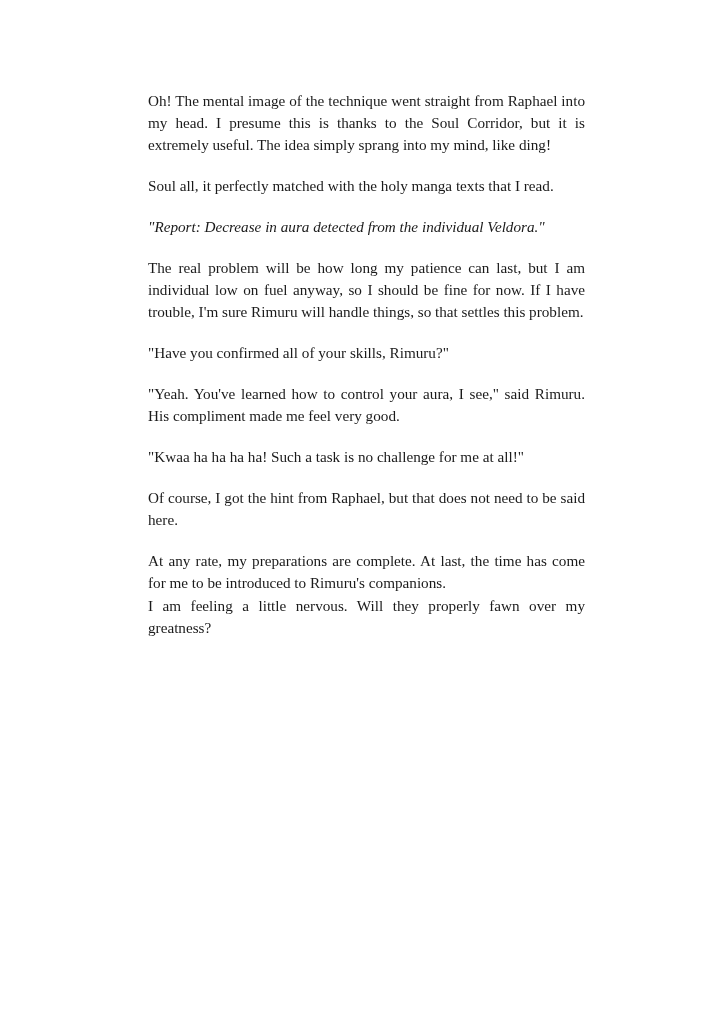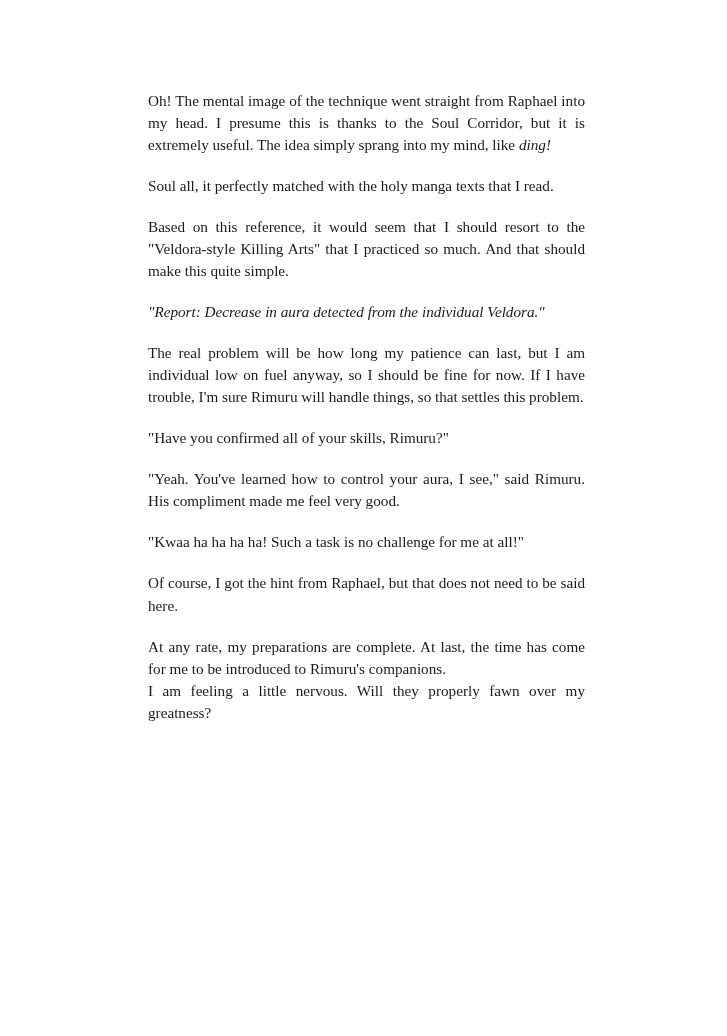--- a/index.html
+++ b/index.html
@@ -32,31 +32,29 @@
   .para {
     margin: 0 0 19px 0;
   }
   .para:last-child {
     margin-bottom: 0;
   }
   .para.italic {
     font-style: italic;
   }
   .para .em {
-    font-style: italic;
   }
 </style>
 </head>
 <body>
 
 <div class="page">
   <div class="body-text" id="body-text">
       <div class="para"><span>Oh! The mental image of the technique went straight from Raphael into my head. I presume this is thanks to the Soul Corridor, but it is extremely useful. The idea simply sprang into my mind, like </span><span class="em">ding!</span></div>
       <div class="para"><span>Soul all, it perfectly matched with the holy manga texts that I read.</span></div>
-      <div class="para"><span>Based on this reference, it would seem that I should resort to the "Veldora-style Killing Arts" that I practiced so much. And that should make this quite simple.</span></div>
       <div class="para italic"><span>"Report: Decrease in aura detected from the individual Veldora."</span></div>
       <div class="para"><span>The real problem will be how long my patience can last, but I am individual low on fuel anyway, so I should be fine for now. If I have trouble, I'm sure Rimuru will handle things, so that settles this problem.</span></div>
       <div class="para"><span>"Have you confirmed all of your skills, Rimuru?"</span></div>
       <div class="para"><span>"Yeah. You've learned how to control your aura, I see," said Rimuru. His compliment made me feel very good.</span></div>
       <div class="para"><span>"Kwaa ha ha ha ha! Such a task is no challenge for me at all!"</span></div>
       <div class="para"><span>Of course, I got the hint from Raphael, but that does not need to be said here.</span></div>
       <div class="para"><span>At any rate, my preparations are complete. At last, the time has come for me to be introduced to Rimuru's companions.</span><br><span>I am feeling a little nervous. Will they properly fawn over my greatness?</span></div>
     </div>
 </div>
 

